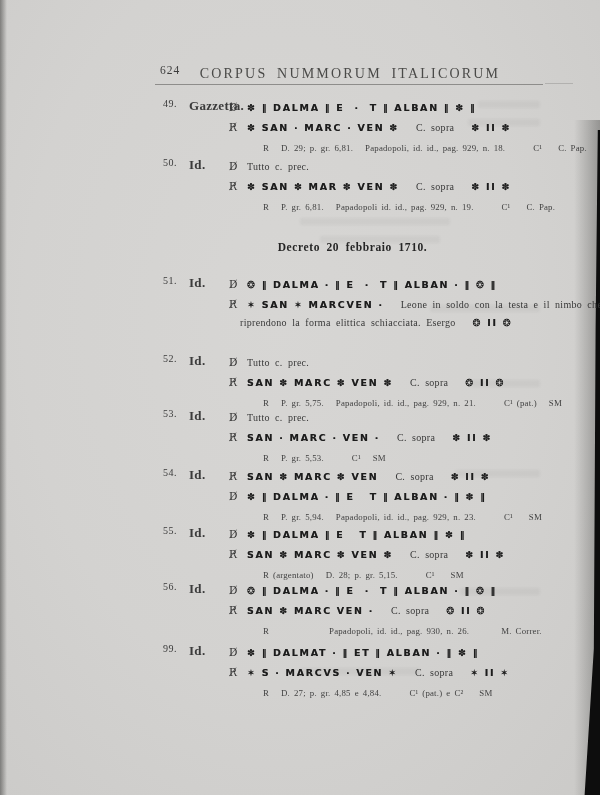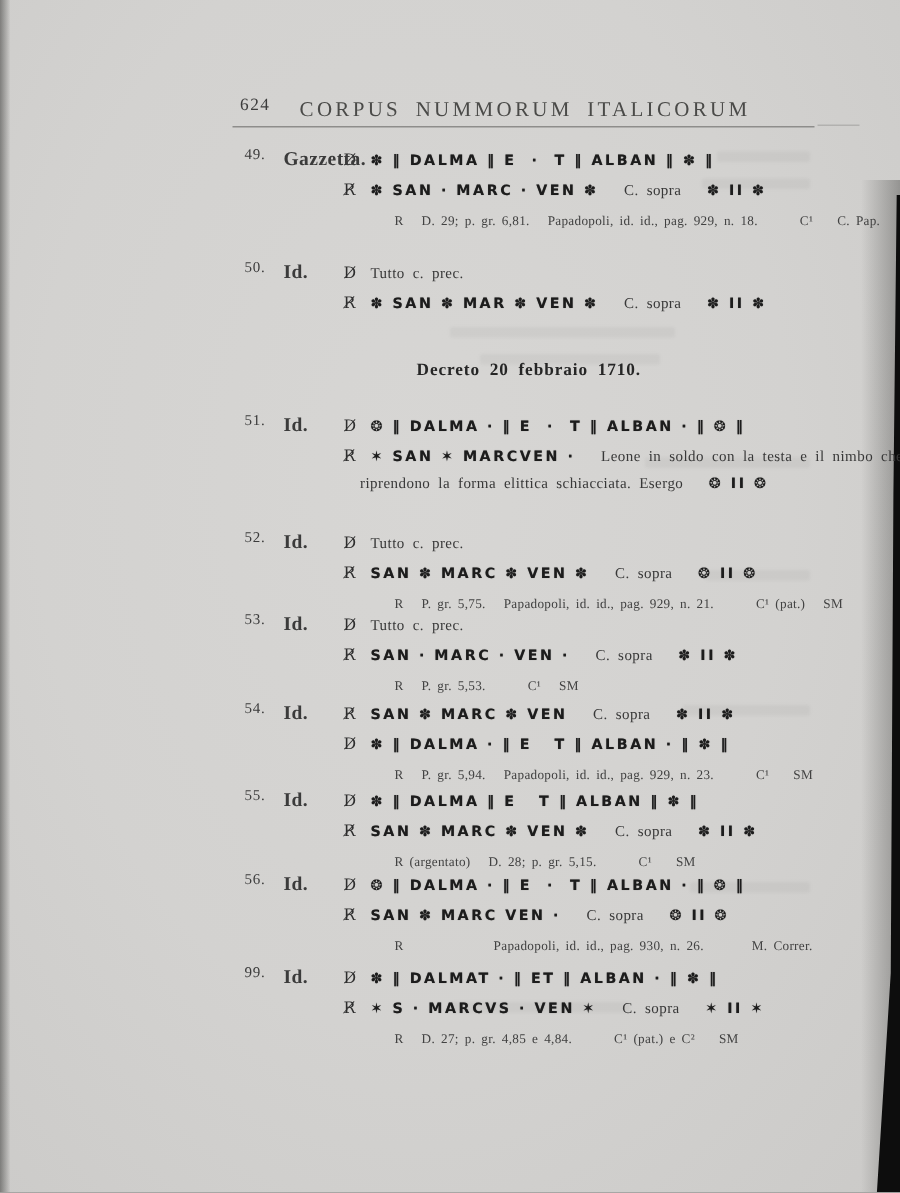--- a/index.html
+++ b/index.html
@@ -77,29 +77,32 @@
       </div>
       <div class="line">
         <span class="mark">R̸</span><span class="leg">✽ SAN · MARC · VEN ✽</span><span class="ser gapL">C. sopra</span><span class="leg gapL">✽ II ✽</span>
       </div>
       <div class="refline">
         <span class="ref">R   D. 29; p. gr. 6,81.   Papadopoli, id. id., pag. 929, n. 18.       C¹    C. Pap.</span>
       </div>
     </div>
   </div>
 
-  <div class="entry" style="top:172px">
+  <div class="entry" style="top:156px">
     <span class="num">50.</span>
     <span class="lbl">Id.</span>
     <div class="lines">
       <div class="line">
         <span class="mark">D̸</span><span class="leg"></span><span class="ser">Tutto c. prec.</span>
       </div>
       <div class="line">
         <span class="mark">R̸</span><span class="leg">✽ SAN ✽ MAR ✽ VEN ✽</span><span class="ser gapL">C. sopra</span><span class="leg gapL">✽ II ✽</span>
+      </div>
+      <div class="refline">
+        <span class="ref">R   P. gr. 6,81.   Papadopoli id. id., pag. 929, n. 19.       C¹    C. Pap.</span>
       </div>
     </div>
   </div>
 
   <div class="decree">Decreto 20 febbraio 1710.</div>
 
   <div class="entry" style="top:274px">
     <span class="num">51.</span>
     <span class="lbl">Id.</span>
     <div class="lines">

